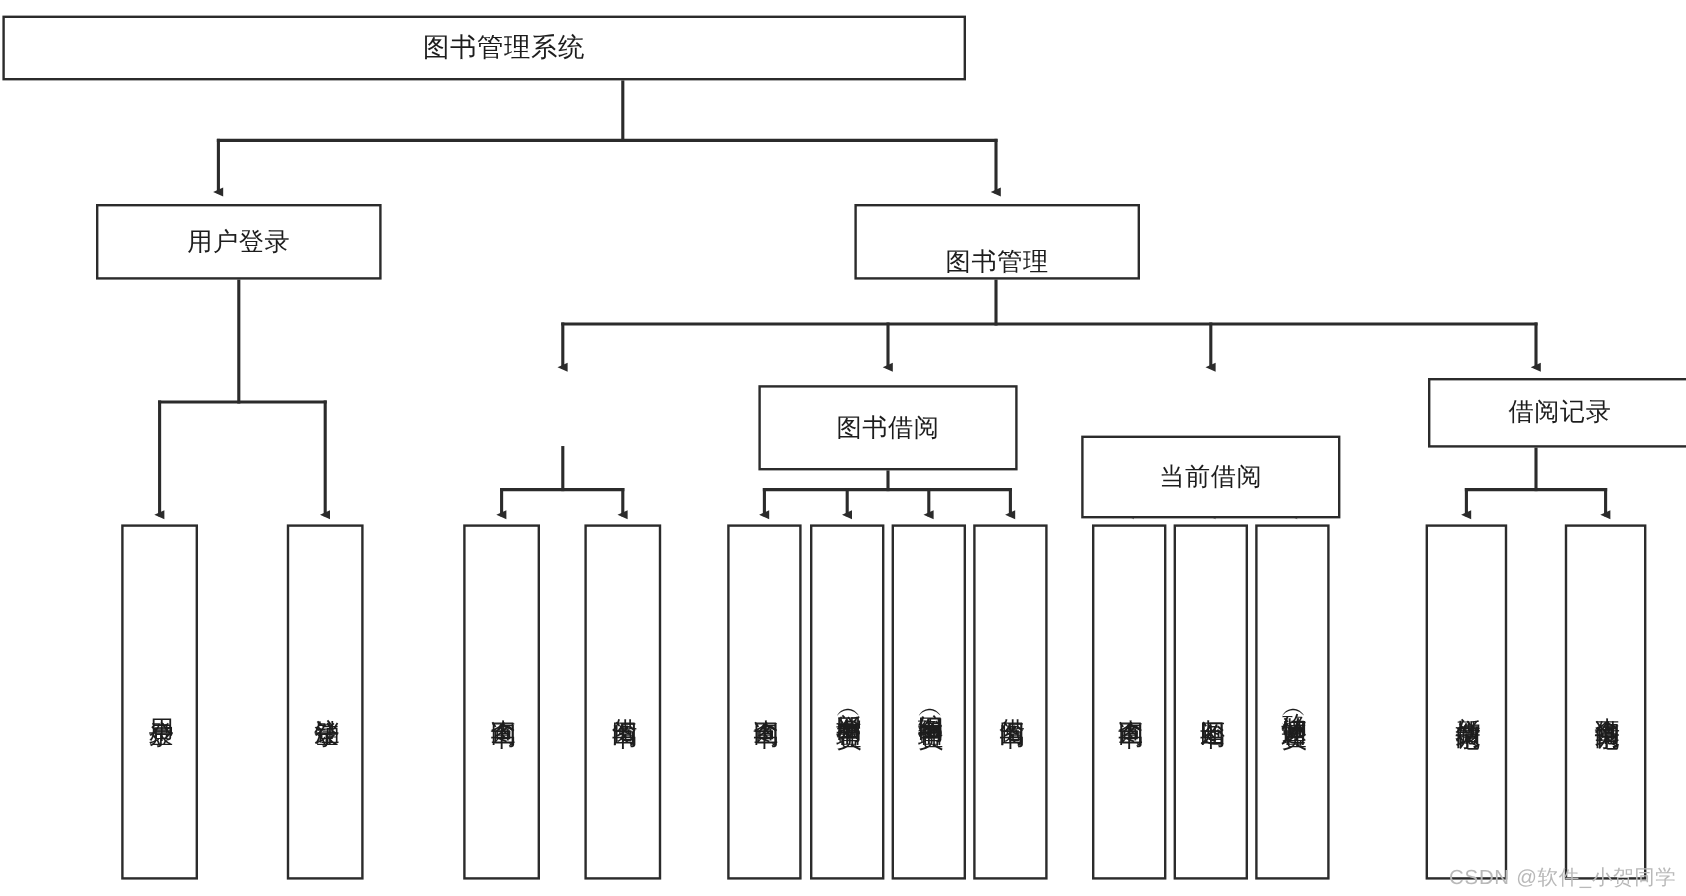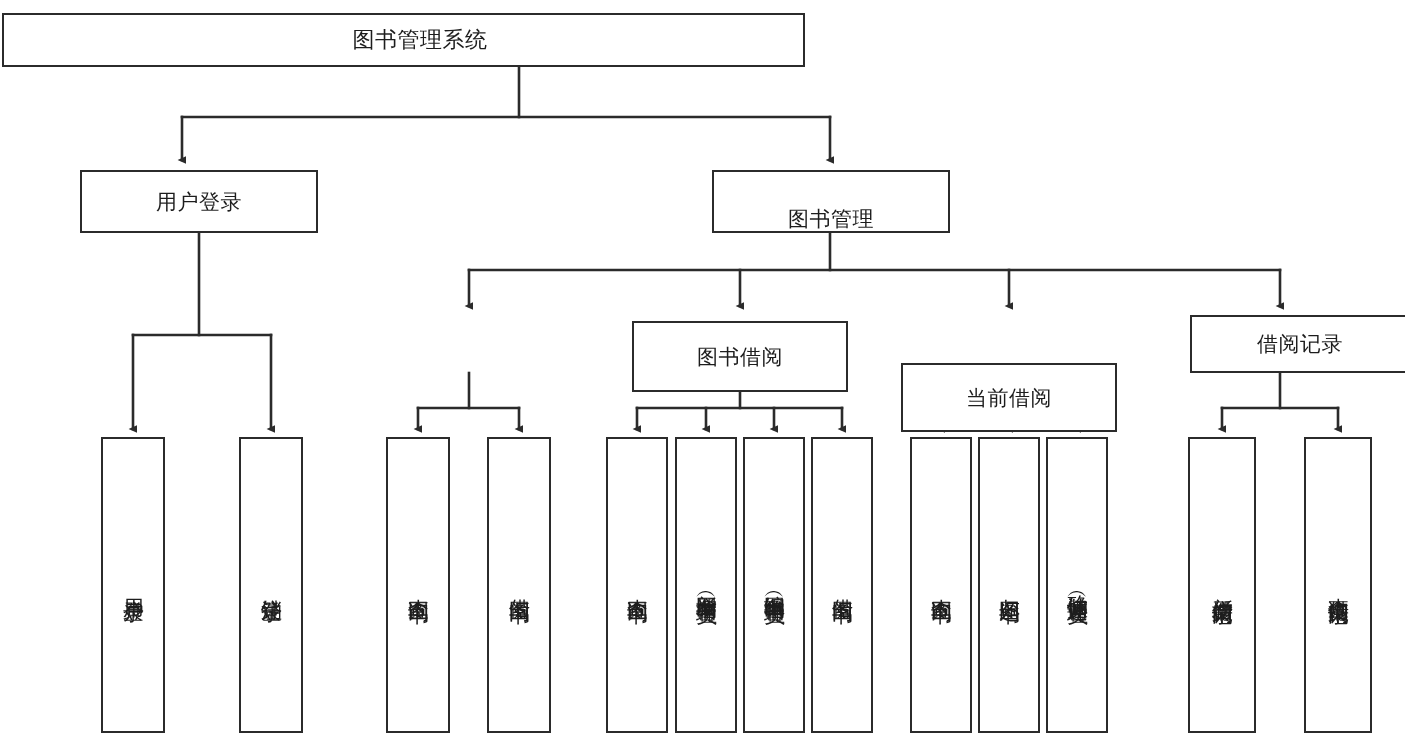--- a/index.html
+++ b/index.html
@@ -183,13 +183,14 @@
     <span class="node-label-v">确认归还（管理员）</span>
   </div>
 
   <div class="node-box node-leaf" style="left:1188px; top:437px; width:68px; height:296px;">
     <span class="node-label-v">新增借阅记录</span>
   </div>
   <div class="node-box node-leaf" style="left:1304px; top:437px; width:68px; height:296px;">
     <span class="node-label-v">查询借阅记录</span>
   </div>
 
+  <div class="watermark">CSDN @软件_小贺同学</div>
 </div>
 
 </body></html>

